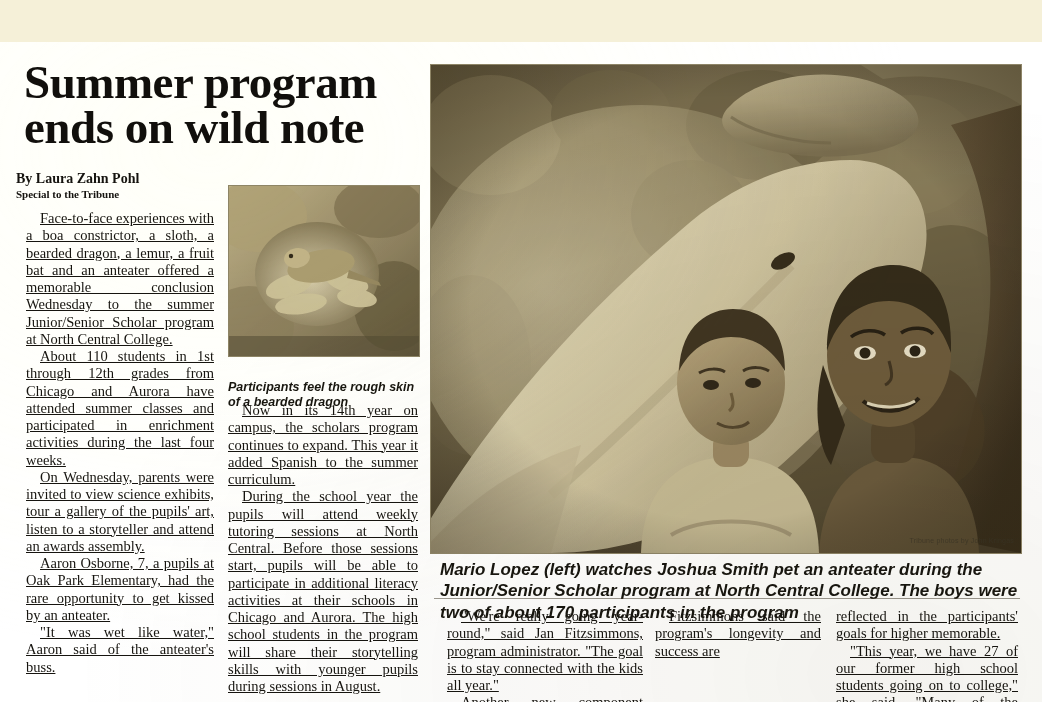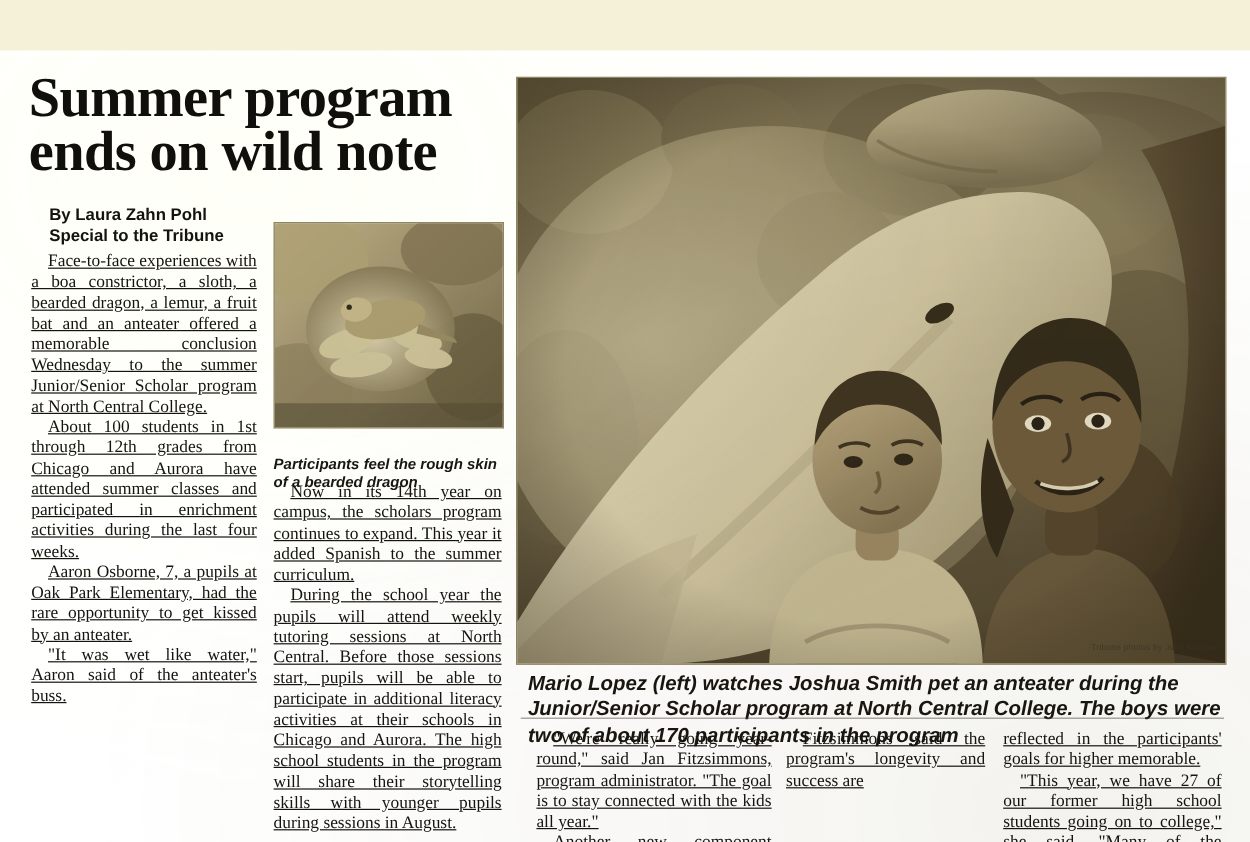--- a/index.html
+++ b/index.html
@@ -37,32 +37,32 @@
     width: 400px;
     font-family: "Liberation Serif", serif;
     font-weight: bold;
     font-size: 47px;
     line-height: 0.96;
     letter-spacing: -0.5px;
     color: #110f0c;
   }
   .byline {
     position: absolute;
-    left: 41px;
+    left: 16px;
     top: 128px;
     width: 250px;
-    font-family: Liberation Sans, sans-serif;
+    font-family: Liberation Serif, serif;
     font-weight: bold;
     font-size: 14px;
     line-height: 1.25;
     color: #15130f;
   }
   .byline .sub {
     font-weight: bold;
-    font-size: 14px;
+    font-size: 11px;
   }
 
   
   .col {
     position: absolute;
     font-size: 14.5px;
     line-height: 1.19;
     text-align: justify;
     text-justify: inter-word;
     color: #16140f;
@@ -313,21 +313,22 @@
       <rect width="590" height="488" fill="url(#vig)"></rect>
     </svg>
   </div>
 
   <div id="credit">Tribune photos by John Kringas</div>
   <div class="cap" id="cap-main">Mario Lopez (left) watches Joshua Smith pet an anteater during the Junior/Senior Scholar program at North Central College. The boys were two of about 170 participants in the program</div>
   <div class="rule"></div>
 
   <div class="col" id="col1">
     <p>Face-to-face experiences with a boa constrictor, a sloth, a bearded dragon, a lemur, a fruit bat and an anteater offered a memorable conclusion Wednesday to the summer Junior/Senior Scholar program at North Central College.</p>
-    <p>About 100 students in 1st through 12th grades from Chicago and Aurora have attended summer classes and participated in enrichment activities during the last four weeks.</p>
+    <p>About 110 students in 1st through 12th grades from Chicago and Aurora have attended summer classes and participated in enrichment activities during the last four weeks.</p>
+    <p>On Wednesday, parents were invited to view science exhibits, tour a gallery of the pupils' art, listen to a storyteller and attend an awards assembly.</p>
     <p>Aaron Osborne, 7, a pupils at Oak Park Elementary, had the rare opportunity to get kissed by an anteater.</p>
     <p>"It was wet like water," Aaron said of the anteater's buss.</p>
 
   </div>
 
   <div class="col" id="col2">
     <p>Now in its 14th year on campus, the scholars program continues to expand. This year it added Spanish to the summer curriculum.</p>
     <p>During the school year the pupils will attend weekly tutoring sessions at North Central. Before those sessions start, pupils will be able to participate in additional literacy activities at their schools in Chicago and Aurora. The high school students in the program will share their storytelling skills with younger pupils during sessions in August.</p>
   </div>
 

